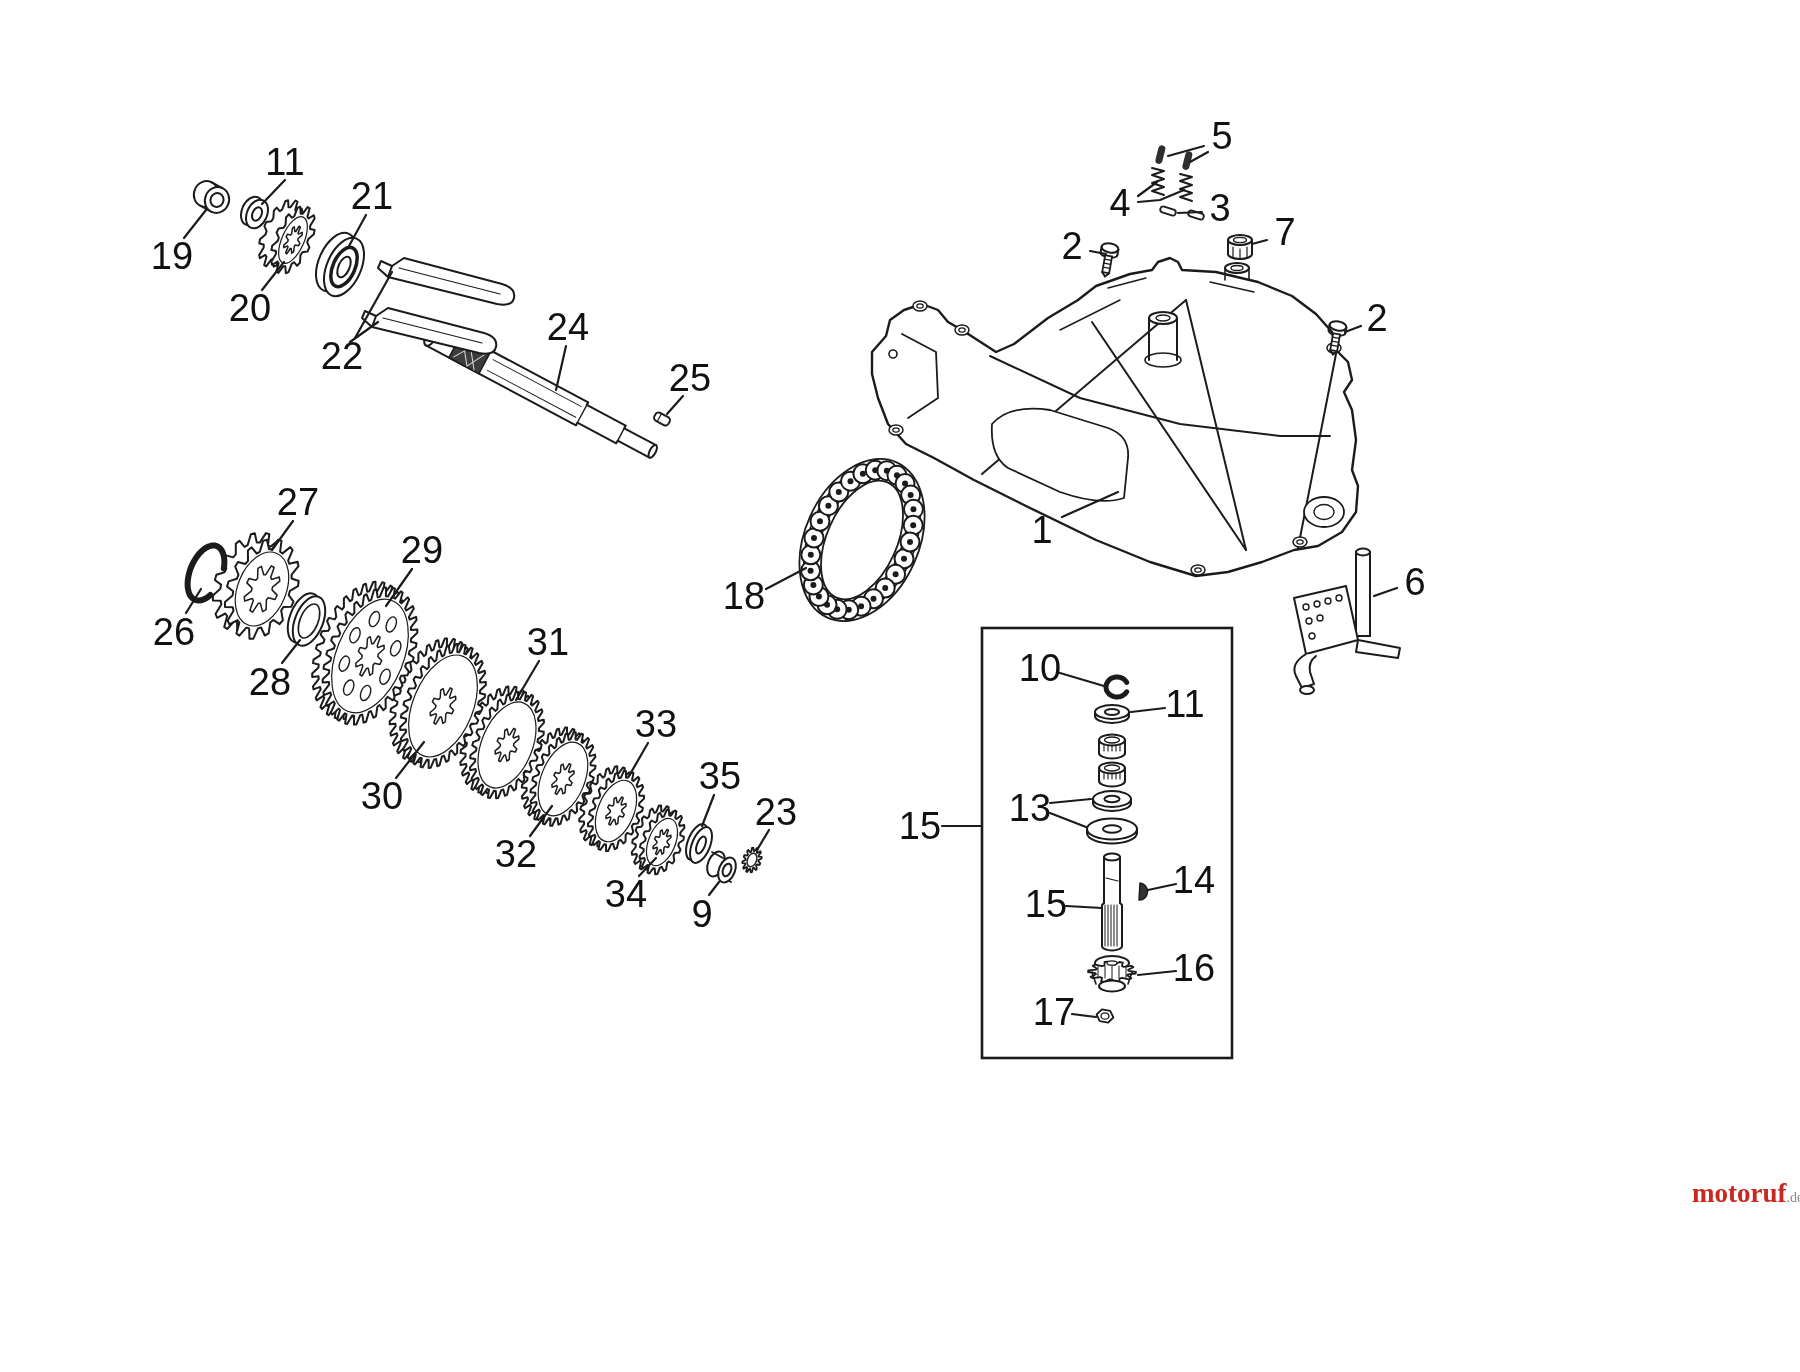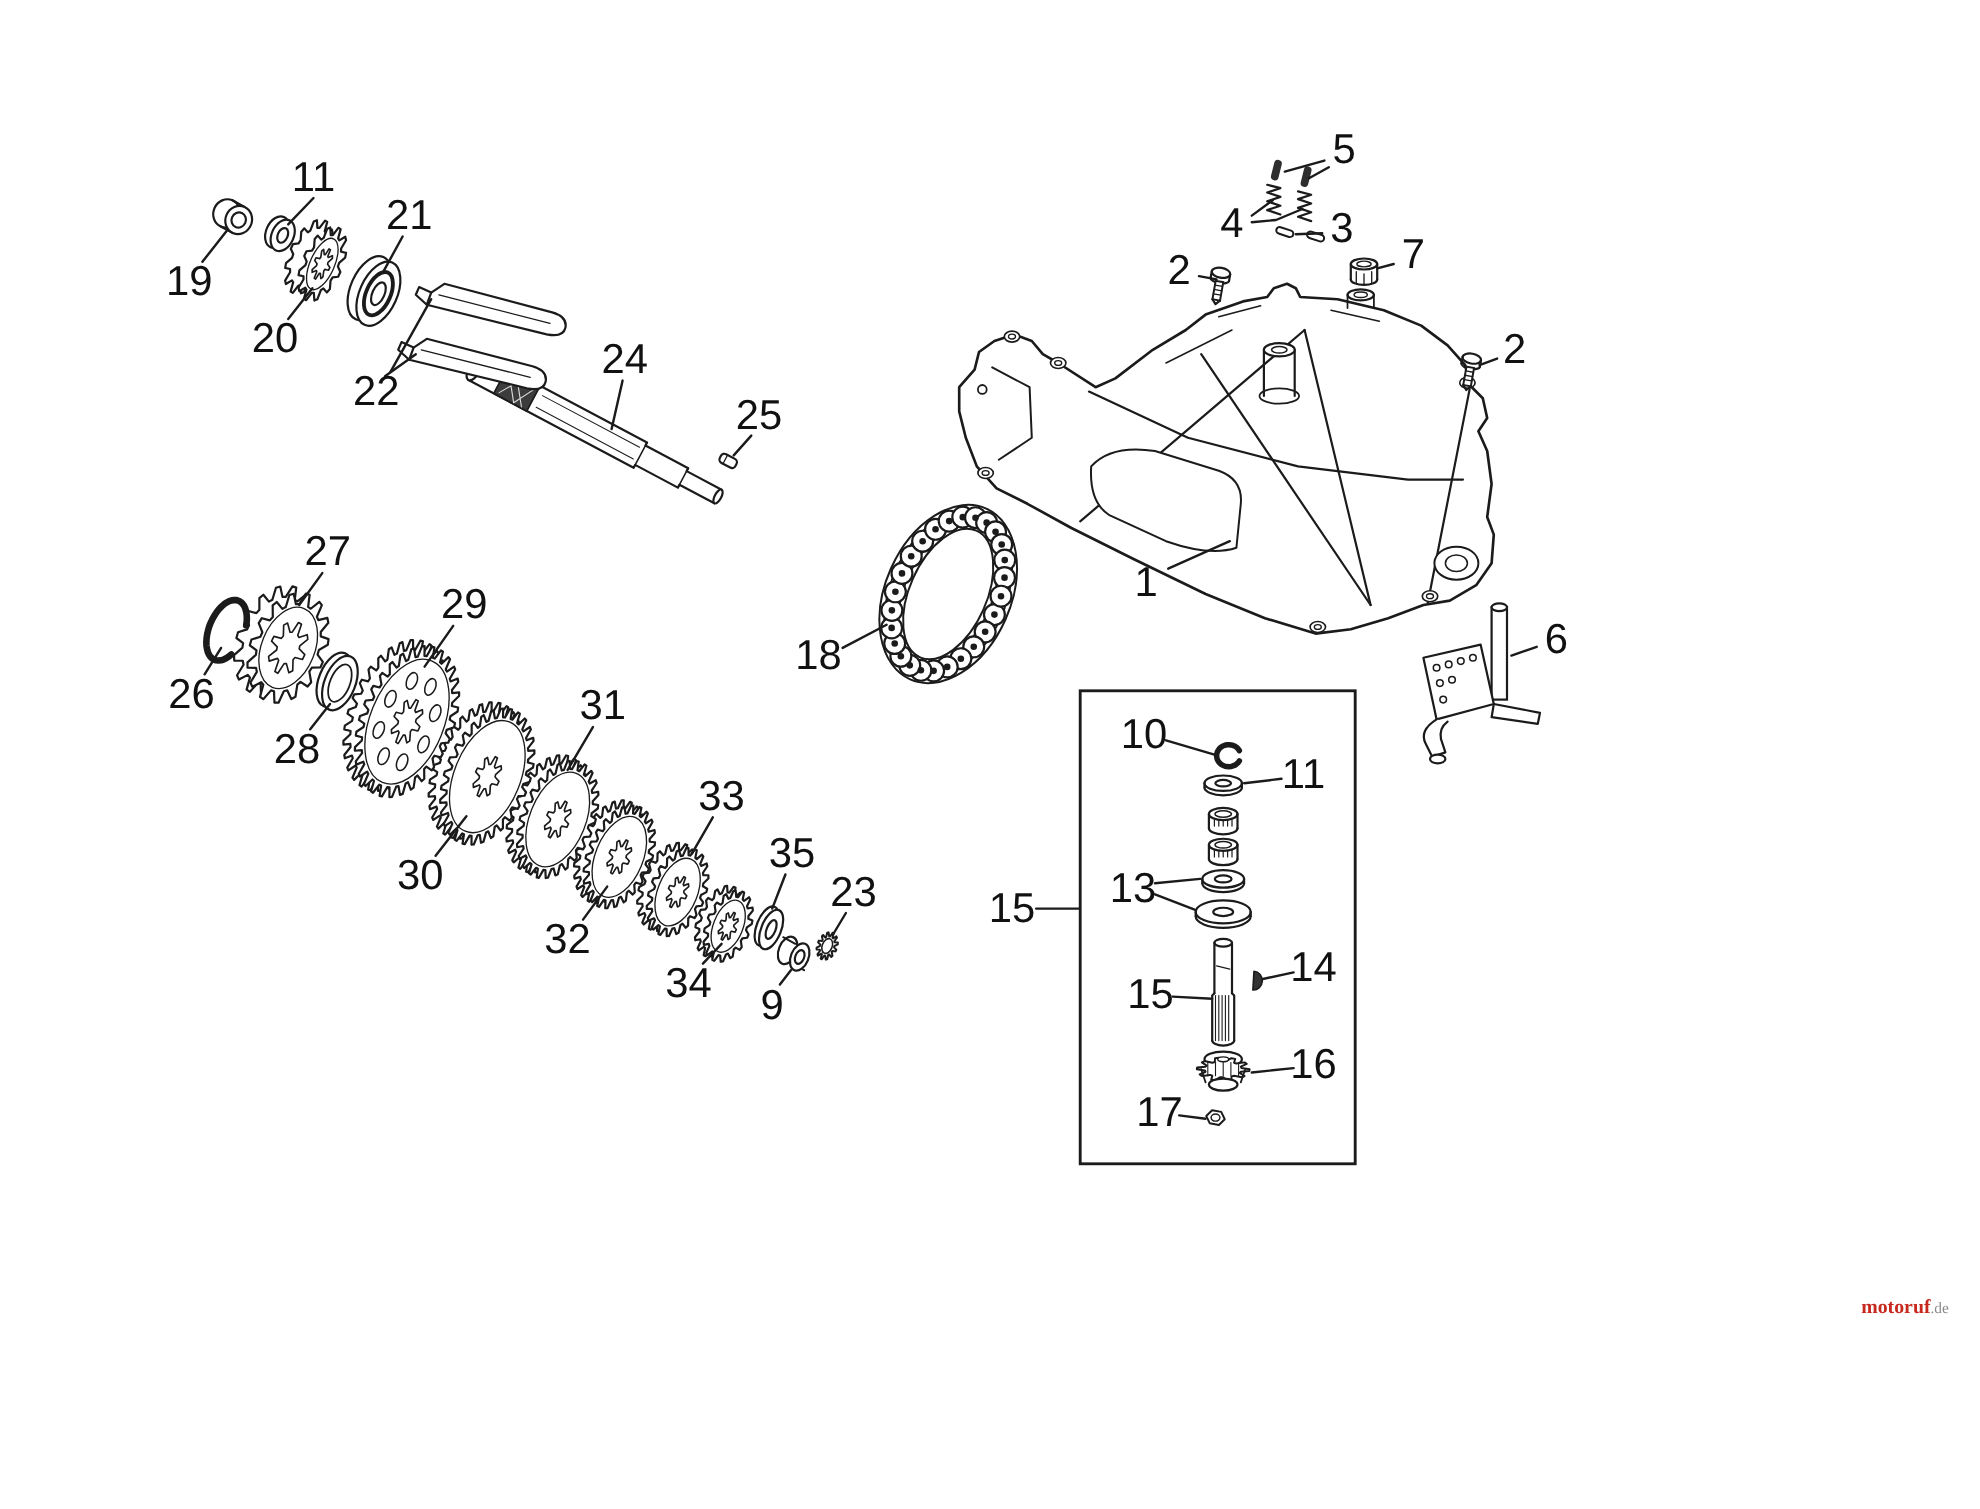--- a/index.html
+++ b/index.html
@@ -1,20 +1,20 @@
 <!DOCTYPE html>
 <html><head>
 <meta charset="utf-8">
 <style>
   html,body{margin:0;padding:0;background:#fff;}
   .stage{position:relative;width:1800px;height:1296px;background:#fff;overflow:hidden;}
   svg{position:absolute;left:0;top:0;}
   .callout{font-family:"Liberation Sans",sans-serif;fill:#111;text-anchor:middle;dominant-baseline:central;}
   .watermark{position:absolute;left:1692px;top:1178px;font-family:"Liberation Serif",serif;font-weight:700;white-space:nowrap;}
-  .watermark .brand{font-size:18px;}
+  .watermark .brand{font-size:27px;}
   .watermark .tld{font-size:14px;font-weight:400;}
 </style>
 </head>
 <body>
 
 <div class="stage">
   <svg id="diagram" width="1800" height="1372" viewBox="0 0 1800 1372">
     <g id="layer-case">
         <g>
           <path d="M 872,352 L 886,336 L 890,320 L 904,310 L 922,304 L 938,310 L 948,322 L 962,330 L 996,352 L 1014,344 L 1048,318 L 1078,300 L 1096,286 L 1130,274 L 1152,270 L 1158,262 L 1170,258 L 1178,262 L 1182,270 L 1216,272 L 1258,282 L 1292,296 L 1316,314 L 1332,332 L 1336,350 L 1348,362 L 1352,380 L 1344,392 L 1352,410 L 1356,440 L 1352,470 L 1358,486 L 1356,512 L 1342,532 L 1318,546 L 1294,550 L 1262,562 L 1228,572 L 1196,576 L 1150,562 L 1096,540 L 1030,508 L 974,480 L 934,458 L 906,444 L 888,424 L 878,398 L 872,374 Z" fill="#fff" stroke="#1b1b1b" stroke-width="2.4" stroke-linecap="round" stroke-linejoin="round"></path>

